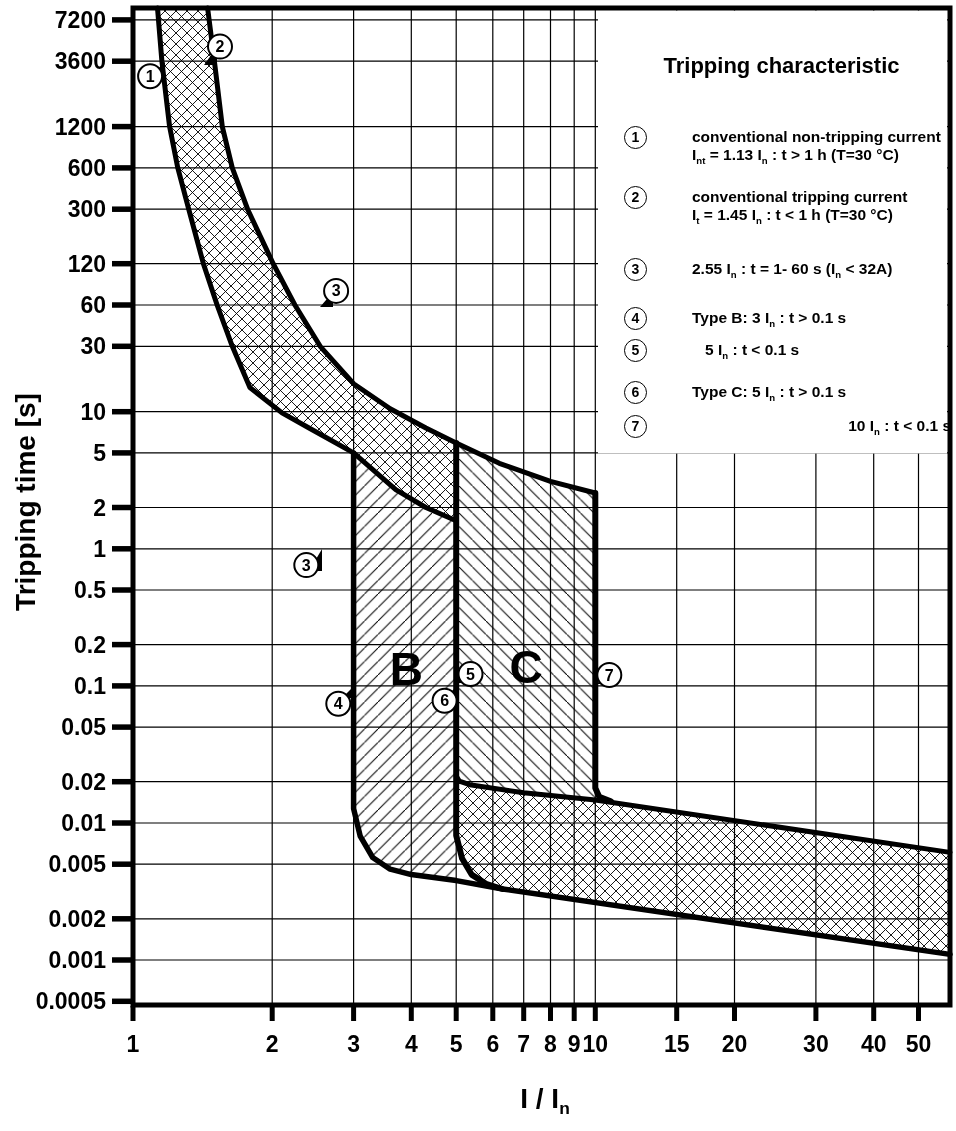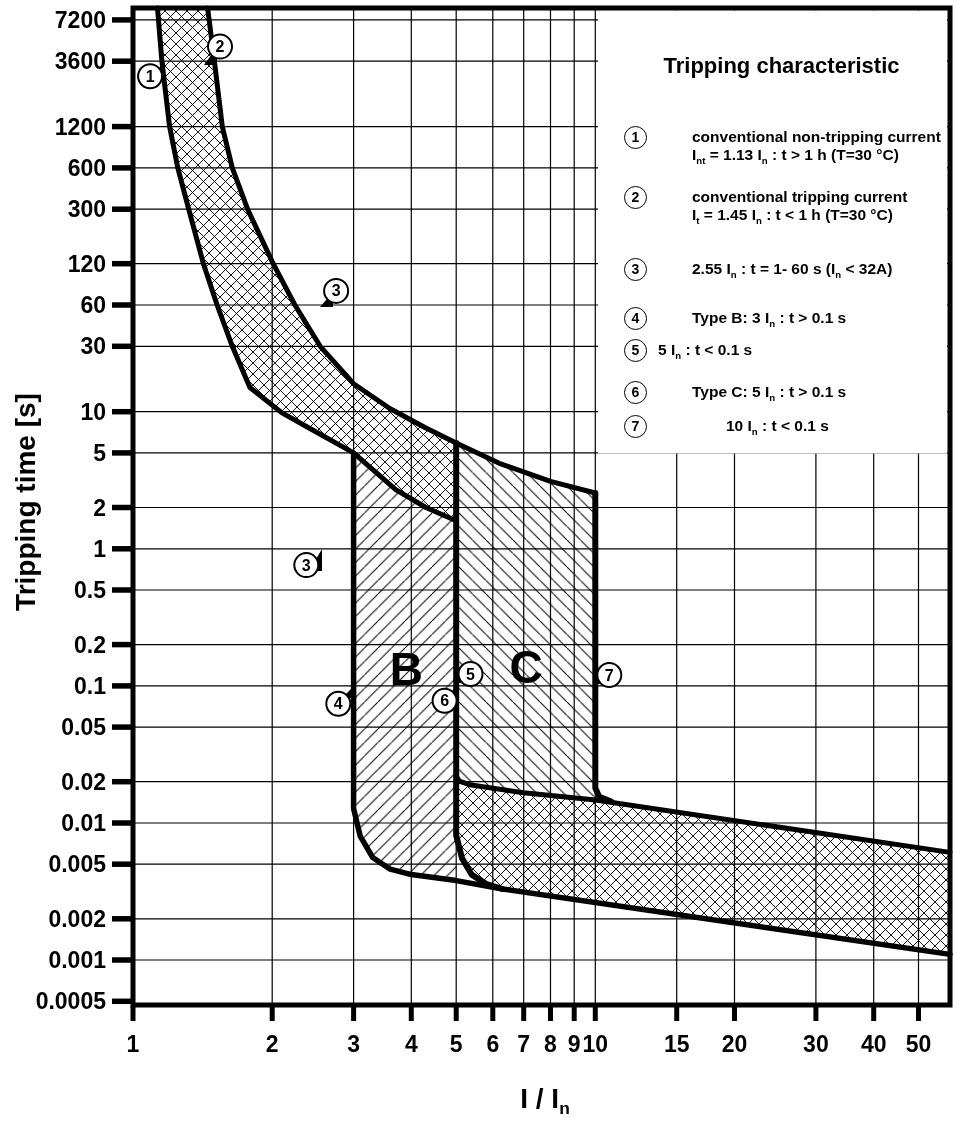--- a/index.html
+++ b/index.html
@@ -225,24 +225,24 @@
       <div class="lg-item" style="margin-top: 30px;">
         <span class="lg-circ">3</span>
         <div class="lg-text">2.55 I<sub>n</sub> : t = 1- 60 s (I<sub>n</sub> &lt; 32A)</div>
       </div>
       <div class="lg-item" style="margin-top: 25px;">
         <span class="lg-circ">4</span>
         <div class="lg-text">Type B: 3 I<sub>n</sub> : t &gt; 0.1 s</div>
       </div>
       <div class="lg-item" style="margin-top: 8px;">
         <span class="lg-circ">5</span>
-        <div class="lg-text" style="padding-left: 63px;">5 I<sub>n</sub> : t &lt; 0.1 s</div>
+        <div class="lg-text" style="padding-left: 110px;">5 I<sub>n</sub> : t &lt; 0.1 s</div>
       </div>
       <div class="lg-item" style="margin-top: 18px;">
         <span class="lg-circ">6</span>
         <div class="lg-text">Type C: 5 I<sub>n</sub> : t &gt; 0.1 s</div>
       </div>
       <div class="lg-item" style="margin-top: 9px;">
         <span class="lg-circ">7</span>
-        <div class="lg-text" style="padding-left: 131px;">10 I<sub>n</sub> : t &lt; 0.1 s</div>
+        <div class="lg-text" style="padding-left: 131px; text-align: right;">10 I<sub>n</sub> : t &lt; 0.1 s</div>
       </div>
     </div>
 </div>
 
 </body></html>

